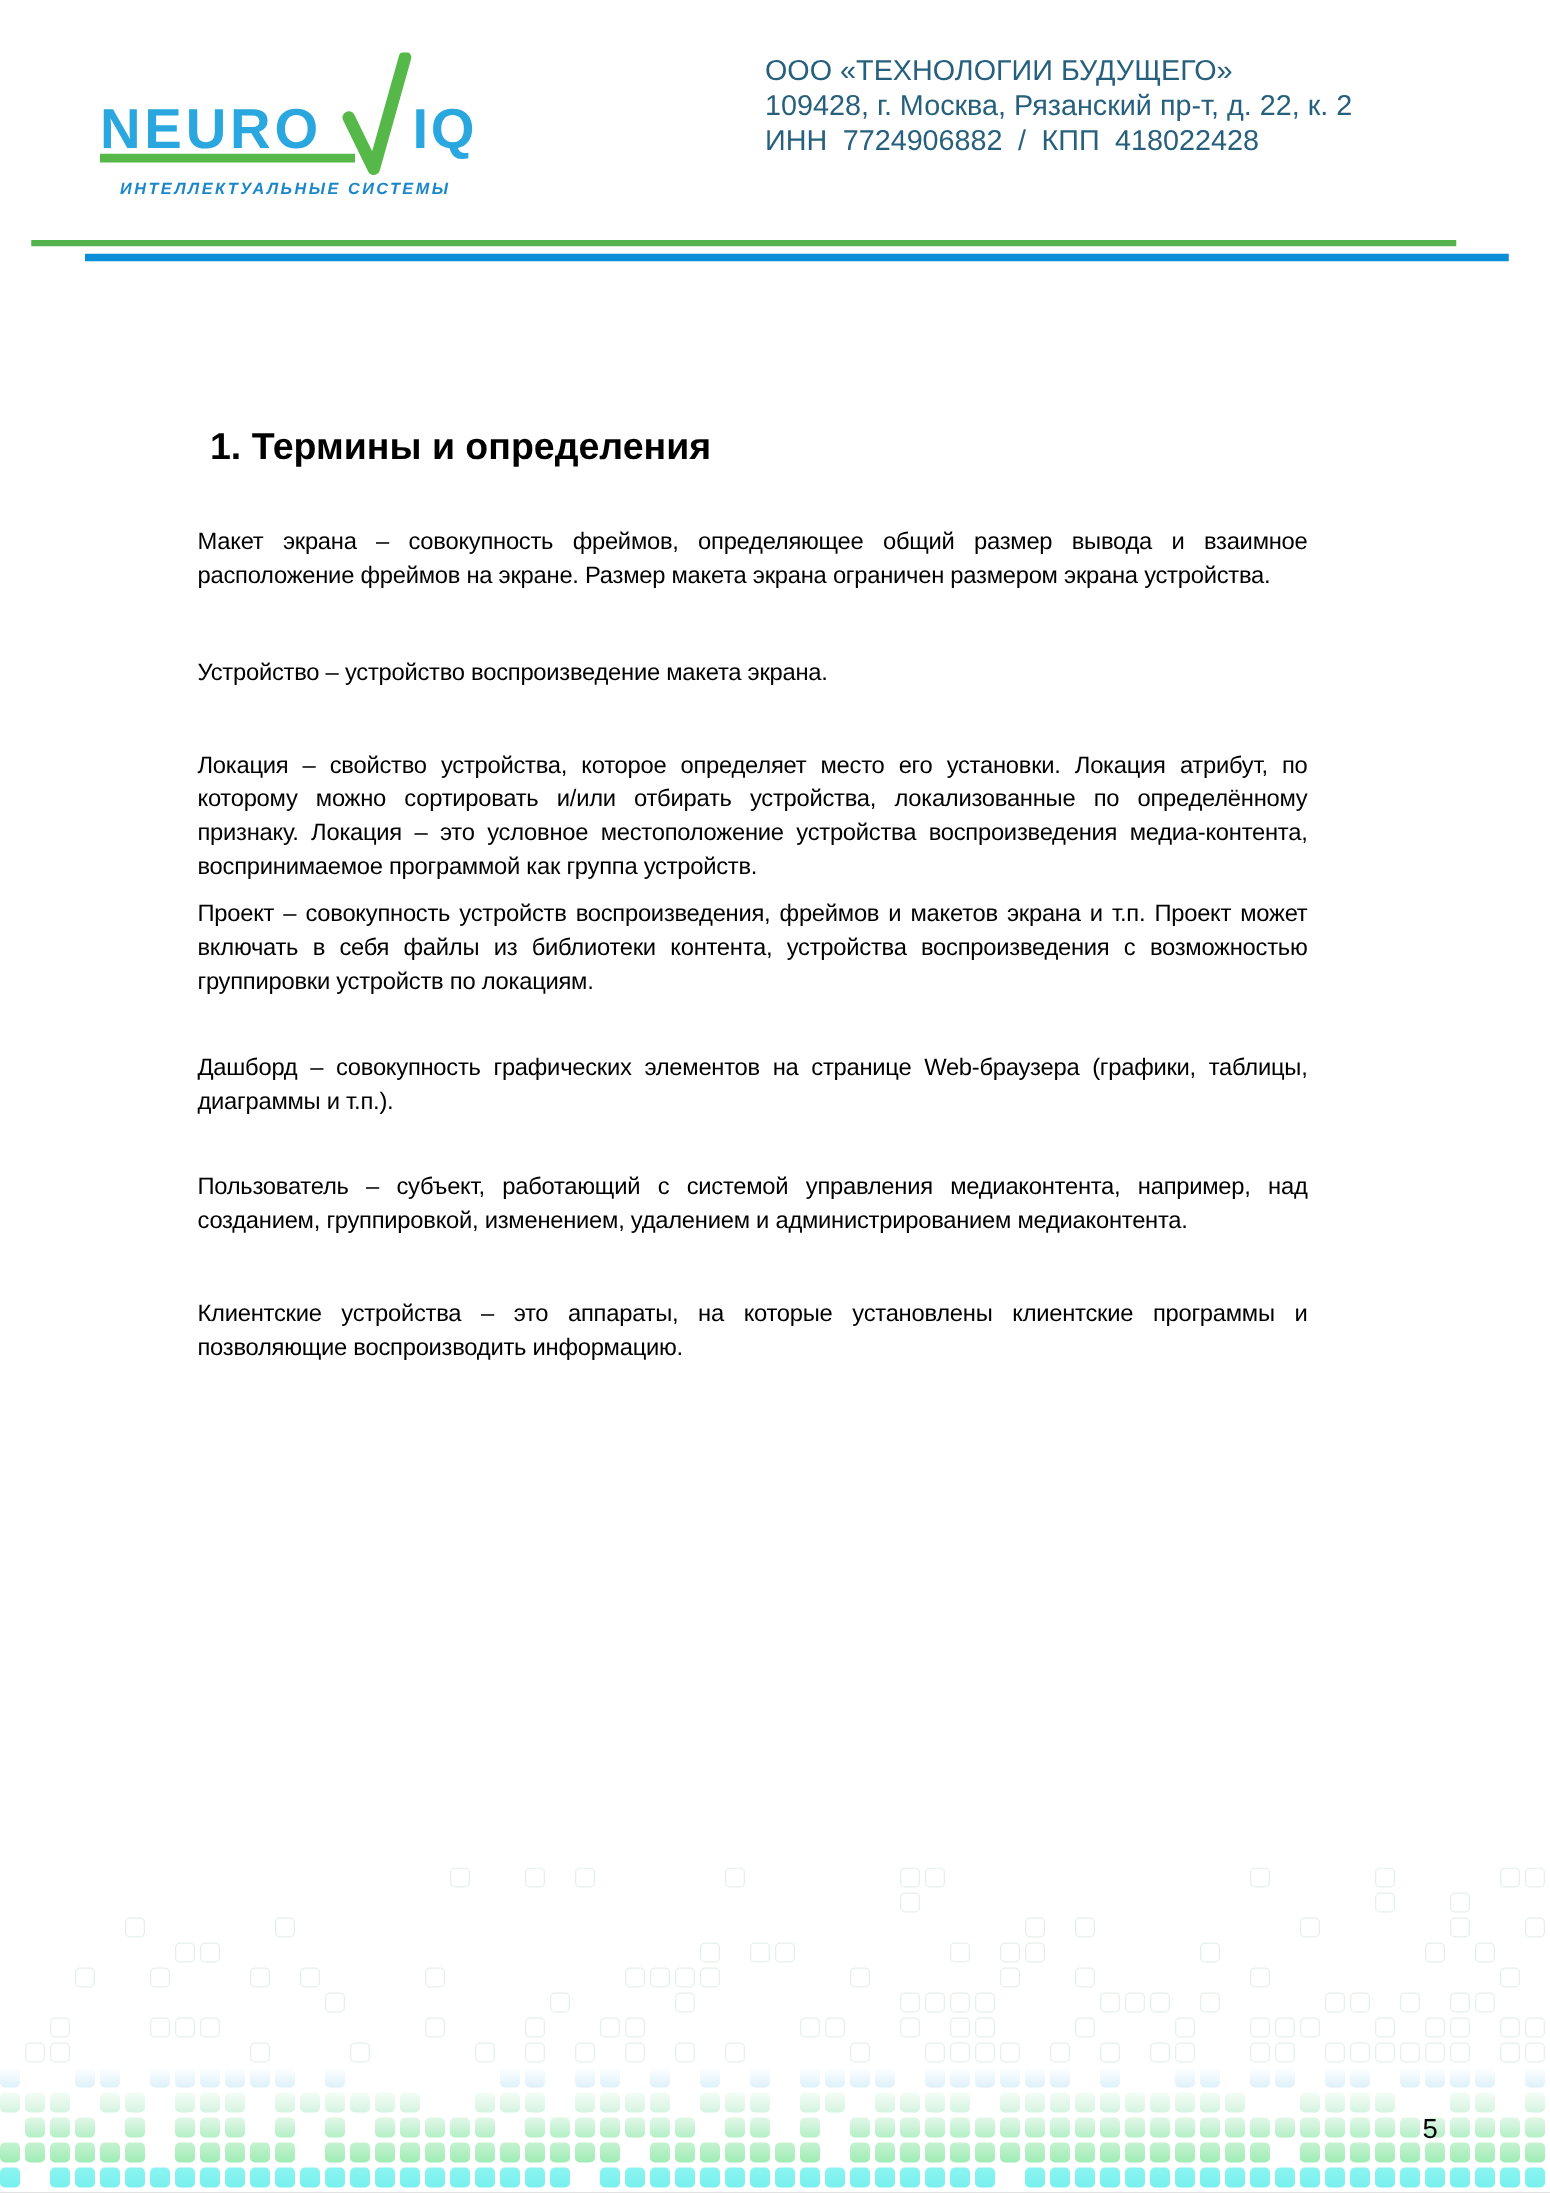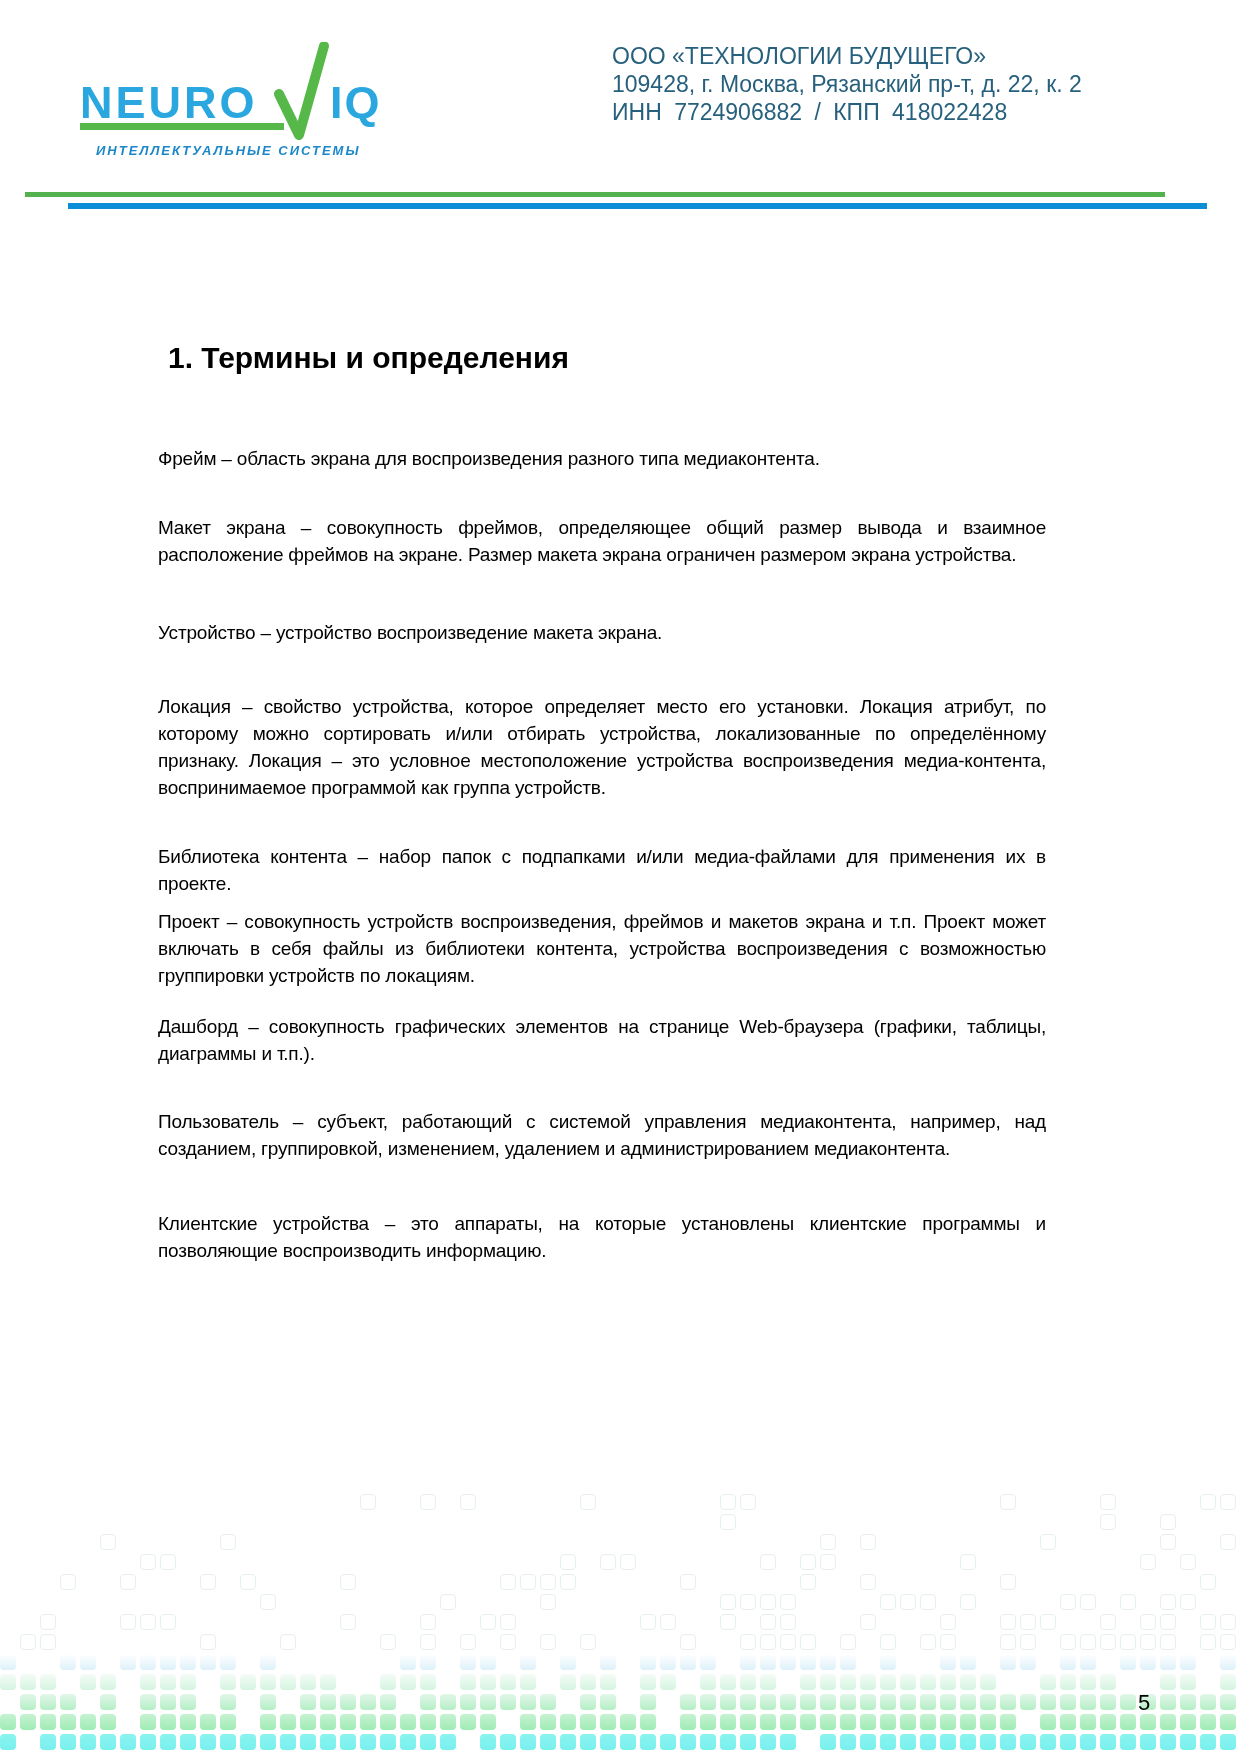--- a/index.html
+++ b/index.html
@@ -51,27 +51,25 @@
     <div>109428, г. Москва, Рязанский пр-т, д. 22, к. 2</div>
     <div class="tax-line">ИНН 7724906882 / КПП 418022428</div>
   </div>
 
   <div class="rule rule-green" style="background:#53b14e;"></div>
   <div class="rule rule-blue" style="background:#0a8ed8;"></div>
 
   <div class="doc">
     <h1>1. Термины и определения</h1>
 
-    <p class="single" style="margin-top:67px">Фрейм – область экрана для воспроизведения разного типа медиаконтента.</p>
     <p style="margin-top:42px">Макет экрана – совокупность фреймов, определяющее общий размер вывода и взаимное расположение фреймов на экране. Размер макета экрана ограничен размером экрана устройства.</p>
     <p class="single" style="margin-top:51px">Устройство – устройство воспроизведение макета экрана.</p>
     <p style="margin-top:47px">Локация – свойство устройства, которое определяет место его установки. Локация атрибут, по которому можно сортировать и/или отбирать устройства, локализованные по определённому признаку. Локация – это условное местоположение устройства воспроизведения медиа-контента, воспринимаемое программой как группа устройств.</p>
-    <p style="margin-top:42px">Библиотека контента – набор папок с подпапками и/или медиа-файлами для применения их в проекте.</p>
     <p style="margin-top:11px">Проект – совокупность устройств воспроизведения, фреймов и макетов экрана и т.п. Проект может включать в себя файлы из библиотеки контента, устройства воспроизведения с возможностью группировки устройств по локациям.</p>
-    <p style="margin-top:24px">Дашборд – совокупность графических элементов на странице Web-браузера (графики, таблицы, диаграммы и т.п.).</p>
+    <p style="margin-top:42px">Дашборд – совокупность графических элементов на странице Web-браузера (графики, таблицы, диаграммы и т.п.).</p>
     <p style="margin-top:41px">Пользователь – субъект, работающий с системой управления медиаконтента, например, над созданием, группировкой, изменением, удалением и администрированием медиаконтента.</p>
     <p style="margin-top:48px">Клиентские устройства – это аппараты, на которые установлены клиентские программы и позволяющие воспроизводить информацию.</p>
   </div>
 
   <div class="footer-band">
       <div class="mosaic-row">
         <div class="mosaic-cell" style="visibility: hidden;"></div>
         <div class="mosaic-cell" style="visibility: hidden;"></div>
         <div class="mosaic-cell" style="visibility: hidden;"></div>
         <div class="mosaic-cell" style="visibility: hidden;"></div>

